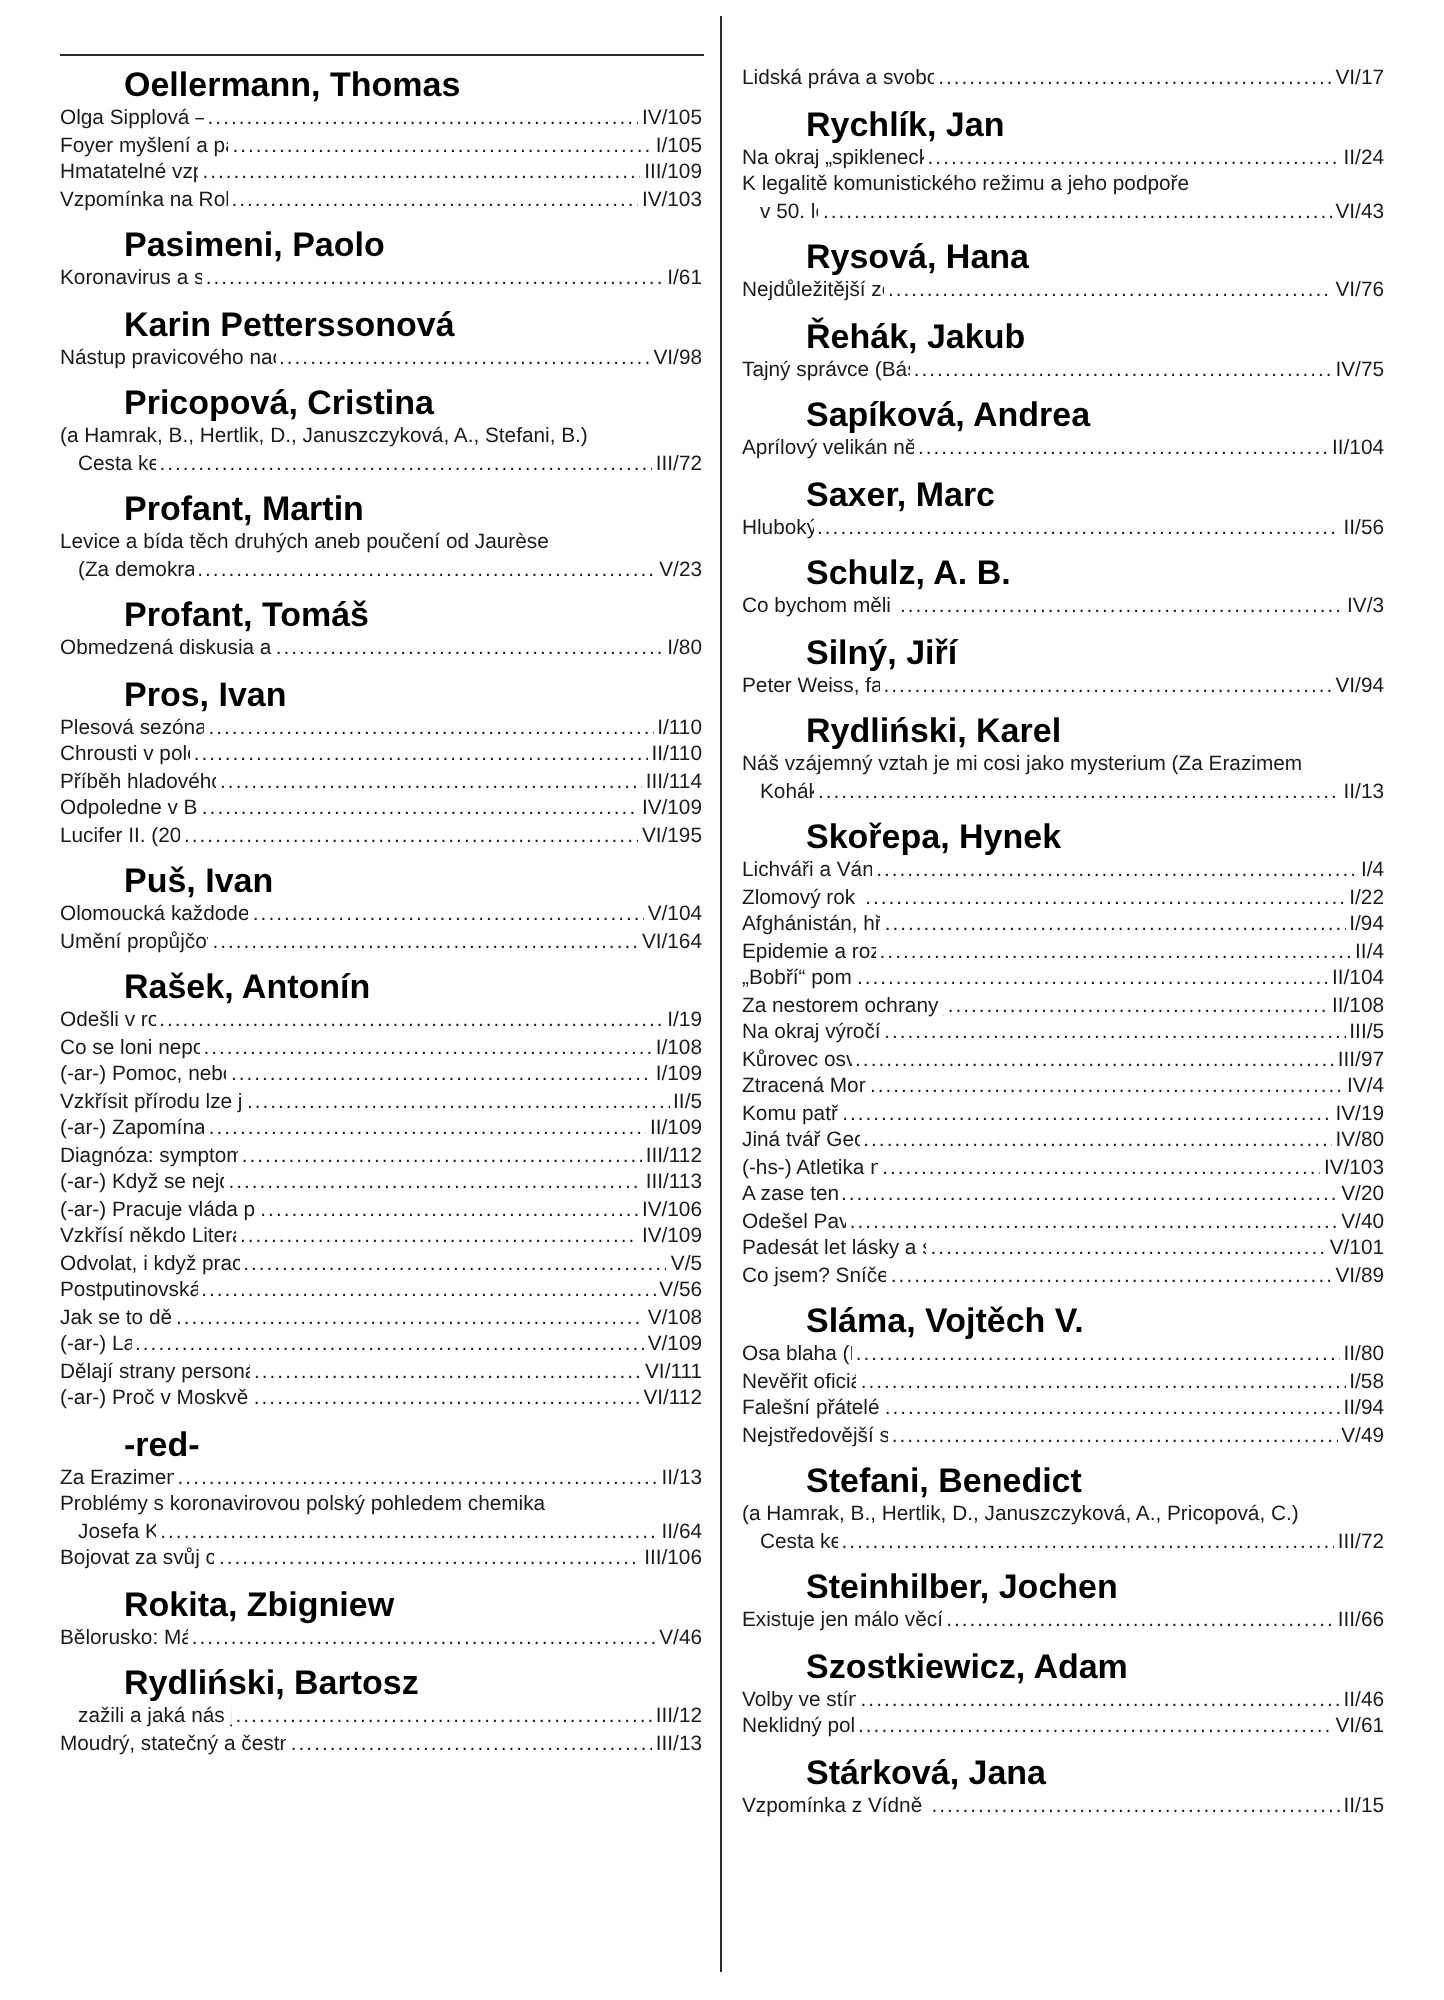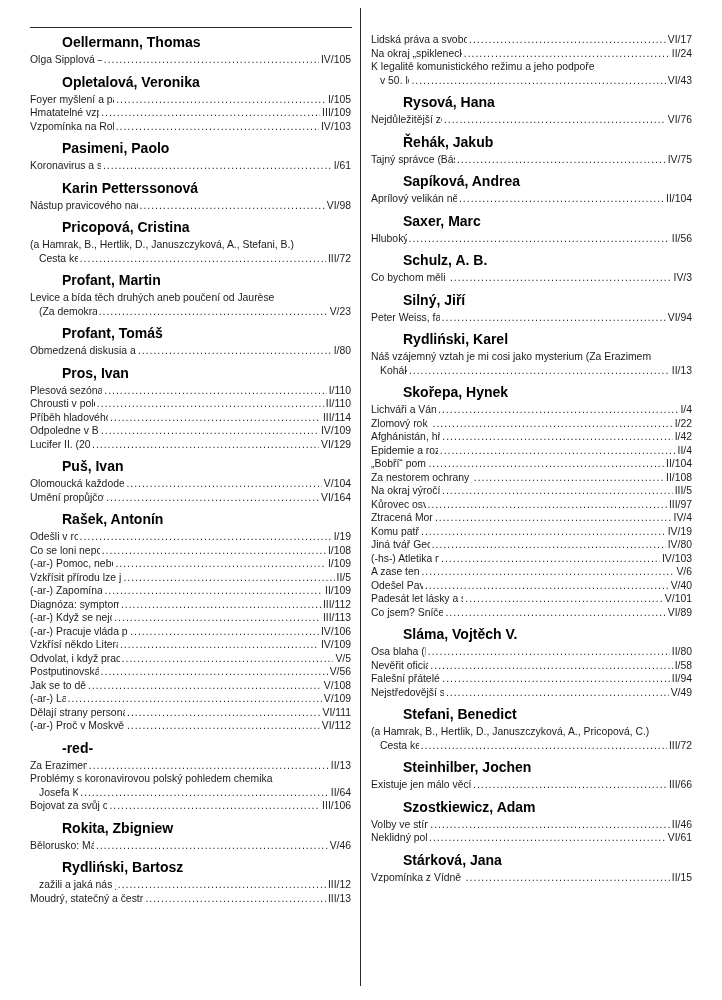--- a/index.html
+++ b/index.html
@@ -26,21 +26,21 @@
   }
   #index-page {
     display: flex;
     gap: 20px;
     padding: 33px 30px 0 30px;
   }
   .col { width: 321px; }
   .author-section { }
   .author-heading {
     font-weight: bold;
-    font-size: 14px;
+    font-size: 17px;
     line-height: 13px;
     color: #000;
     padding-left: 32px;
     margin: 9px 0 4px 0;
   }
   .col .author-section:first-child .author-heading { margin-top: 3px; }
   .entry-row {
     display: flex;
     align-items: baseline;
     font-size: 10.4px;
@@ -75,21 +75,20 @@
     <div class="col">
       <section class="author-section">
         <div class="author-heading">Oellermann, Thomas</div>
         <div class="entry-row">
           <span class="entry-text">Olga Sipplová – 100 let (Stručně)</span>
           <span class="dots"></span>
           <span class="ref">IV/105</span>
         </div>
       </section>
       <section class="author-section">
-        <div class="author-heading">Opletalová, Veronika</div>
         <div class="entry-row">
           <span class="entry-text">Foyer myšlení a pavilon smyslů (Album)</span>
           <span class="dots"></span>
           <span class="ref">I/105</span>
         </div>
         <div class="entry-row">
           <span class="entry-text">Hmatatelné vzpomínky (Album)</span>
           <span class="dots"></span>
           <span class="ref">III/109</span>
         </div>
@@ -163,21 +162,21 @@
           <span class="ref">III/114</span>
         </div>
         <div class="entry-row">
           <span class="entry-text">Odpoledne v Bubenči (Stručně)</span>
           <span class="dots"></span>
           <span class="ref">IV/109</span>
         </div>
         <div class="entry-row">
           <span class="entry-text">Lucifer II. (2023) (Stručně)</span>
           <span class="dots"></span>
-          <span class="ref">VI/129</span>
+          <span class="ref">VI/195</span>
         </div>
       </section>
       <section class="author-section">
         <div class="author-heading">Puš, Ivan</div>
         <div class="entry-row">
           <span class="entry-text">Olomoucká každodennost před 110 lety (Album)</span>
           <span class="dots"></span>
           <span class="ref">V/104</span>
         </div>
         <div class="entry-row">
@@ -311,20 +310,21 @@
     </div>
     <div class="col">
       <section class="author-section">
         <div class="entry-row">
           <span class="entry-text">Lidská práva a svobody ve vzájemné konfrontaci</span>
           <span class="dots"></span>
           <span class="ref">VI/17</span>
         </div>
       </section>
       <section class="author-section">
+        <div class="author-heading">Rychlík, Jan</div>
         <div class="entry-row">
           <span class="entry-text">Na okraj „spiklenecké teorie“ o 17. listopadu</span>
           <span class="dots"></span>
           <span class="ref">II/24</span>
         </div>
         <div class="entry-row">
           <span class="entry-text">K legalitě komunistického režimu a jeho podpoře</span>
         </div>
         <div class="entry-row cont">
           <span class="entry-text">v 50. letech</span>
@@ -399,21 +399,21 @@
           <span class="ref">I/4</span>
         </div>
         <div class="entry-row">
           <span class="entry-text">Zlomový rok na železnici</span>
           <span class="dots"></span>
           <span class="ref">I/22</span>
         </div>
         <div class="entry-row">
           <span class="entry-text">Afghánistán, hřbitov metropolí</span>
           <span class="dots"></span>
-          <span class="ref">I/42</span>
+          <span class="ref">I/94</span>
         </div>
         <div class="entry-row">
           <span class="entry-text">Epidemie a rozhlas (Dopisy)</span>
           <span class="dots"></span>
           <span class="ref">II/4</span>
         </div>
         <div class="entry-row">
           <span class="entry-text">„Bobří“ pomník (Album)</span>
           <span class="dots"></span>
           <span class="ref">II/104</span>
@@ -449,21 +449,21 @@
           <span class="ref">IV/80</span>
         </div>
         <div class="entry-row">
           <span class="entry-text">(-hs-) Atletika naděvše (Album)</span>
           <span class="dots"></span>
           <span class="ref">IV/103</span>
         </div>
         <div class="entry-row">
           <span class="entry-text">A zase ten kůrovec</span>
           <span class="dots"></span>
-          <span class="ref">V/6</span>
+          <span class="ref">V/20</span>
         </div>
         <div class="entry-row">
           <span class="entry-text">Odešel Pavel Branko</span>
           <span class="dots"></span>
           <span class="ref">V/40</span>
         </div>
         <div class="entry-row">
           <span class="entry-text">Padesát let lásky a svobody (Theatrum mundi)</span>
           <span class="dots"></span>
           <span class="ref">V/101</span>

